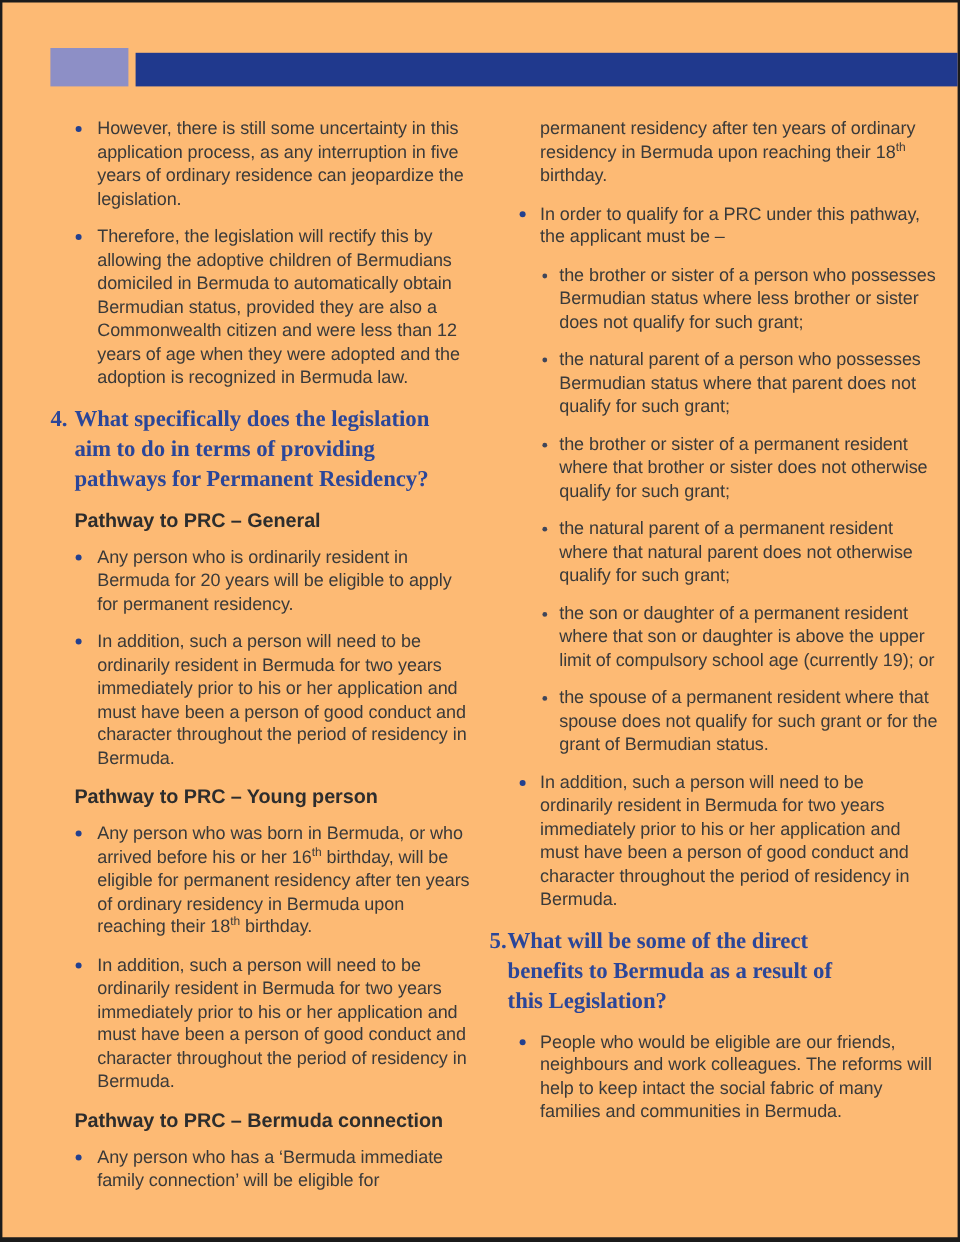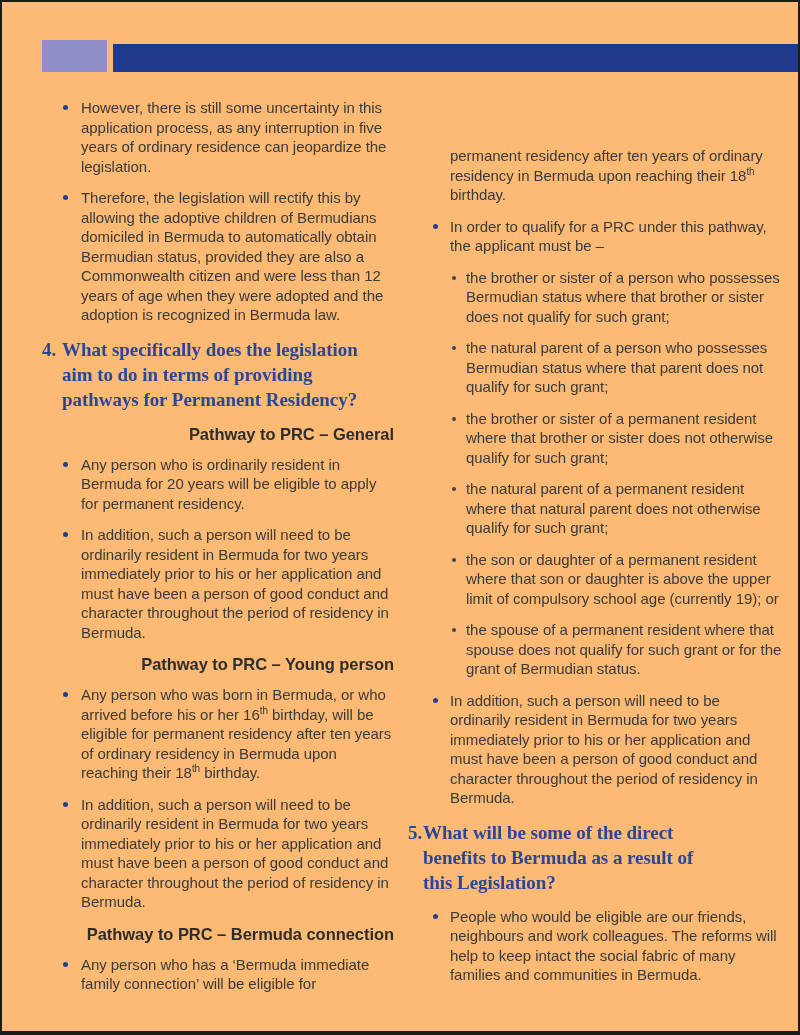--- a/index.html
+++ b/index.html
@@ -53,21 +53,21 @@
     width:5px; height:5px;
     border-radius:50%;
     background:var(--dotnavy,#23408f);
   }
   .sub-bullet{ padding-left:var(--sind); }
   .sub-bullet .dot{
     left:var(--sdot); top:8px;
     width:4px; height:4px;
     background:#40465a;
   }
-  .cont{ padding-left:var(--ind);margin-top:48px; }
+  .cont{ padding-left:var(--ind); }
 
   sup{ font-size:10px; line-height:0; }
 
   
   .question{
     display:flex;
     margin:4px 0 12px 0;
     color:var(--qblue,#2b4699);
     font-family:"Liberation Serif", serif;
     font-weight:bold;
@@ -79,21 +79,20 @@
   .col-right .question{ margin-left:-14px; }
   .col-right .question .qnum{ min-width:15px; }
 
   .subhead{
     margin:4px 0 10px 0;
     padding-left:20px;
     color:#2d2d2d;
     font-weight:bold;
     font-size:16.5px;
     line-height:21px;
-    text-align:right;
   }
 </style>
 </head>
 <body>
 
 <div class="page">
   <div class="accent-square"></div>
   <div class="accent-bar"></div>
 
   <div class="col col-left">
@@ -109,21 +108,21 @@
       <div class="subhead">Pathway to PRC – Young person</div>
       <div class="block bullet"><span class="dot"></span><span class="btext">Any person who was born in Bermuda, or who arrived before his or her 16<sup>th</sup> birthday, will be eligible for permanent residency after ten years of ordinary residency in Bermuda upon reaching their 18<sup>th</sup> birthday.</span></div>
       <div class="block bullet"><span class="dot"></span><span class="btext">In addition, such a person will need to be ordinarily resident in Bermuda for two years immediately prior to his or her application and must have been a person of good conduct and character throughout the period of residency in Bermuda.</span></div>
       <div class="subhead">Pathway to PRC – Bermuda connection</div>
       <div class="block bullet"><span class="dot"></span><span class="btext">Any person who has a ‘Bermuda immediate family connection’ will be eligible for</span></div>
     </div>
 
   <div class="col col-right">
       <div class="block cont"><span class="btext">permanent residency after ten years of ordinary residency in Bermuda upon reaching their 18<sup>th</sup> birthday.</span></div>
       <div class="block bullet"><span class="dot"></span><span class="btext">In order to qualify for a PRC under this pathway, the applicant must be –</span></div>
-      <div class="block sub-bullet"><span class="dot"></span><span class="btext">the brother or sister of a person who possesses Bermudian status where that brother or sister does not qualify for such grant;</span></div>
+      <div class="block sub-bullet"><span class="dot"></span><span class="btext">the brother or sister of a person who possesses Bermudian status where less brother or sister does not qualify for such grant;</span></div>
       <div class="block sub-bullet"><span class="dot"></span><span class="btext">the natural parent of a person who possesses Bermudian status where that parent does not qualify for such grant;</span></div>
       <div class="block sub-bullet"><span class="dot"></span><span class="btext">the brother or sister of a permanent resident where that brother or sister does not otherwise qualify for such grant;</span></div>
       <div class="block sub-bullet"><span class="dot"></span><span class="btext">the natural parent of a permanent resident where that natural parent does not otherwise qualify for such grant;</span></div>
       <div class="block sub-bullet"><span class="dot"></span><span class="btext">the son or daughter of a permanent resident where that son or daughter is above the upper limit of compulsory school age (currently 19); or</span></div>
       <div class="block sub-bullet"><span class="dot"></span><span class="btext">the spouse of a permanent resident where that spouse does not qualify for such grant or for the grant of Bermudian status.</span></div>
       <div class="block bullet"><span class="dot"></span><span class="btext">In addition, such a person will need to be ordinarily resident in Bermuda for two years immediately prior to his or her application and must have been a person of good conduct and character throughout the period of residency in Bermuda.</span></div>
       <div class="question">
         <span class="qnum">5.</span>
         <span class="qtext">What will be some of the direct benefits to Bermuda as a result of this Legislation?</span>
       </div>

